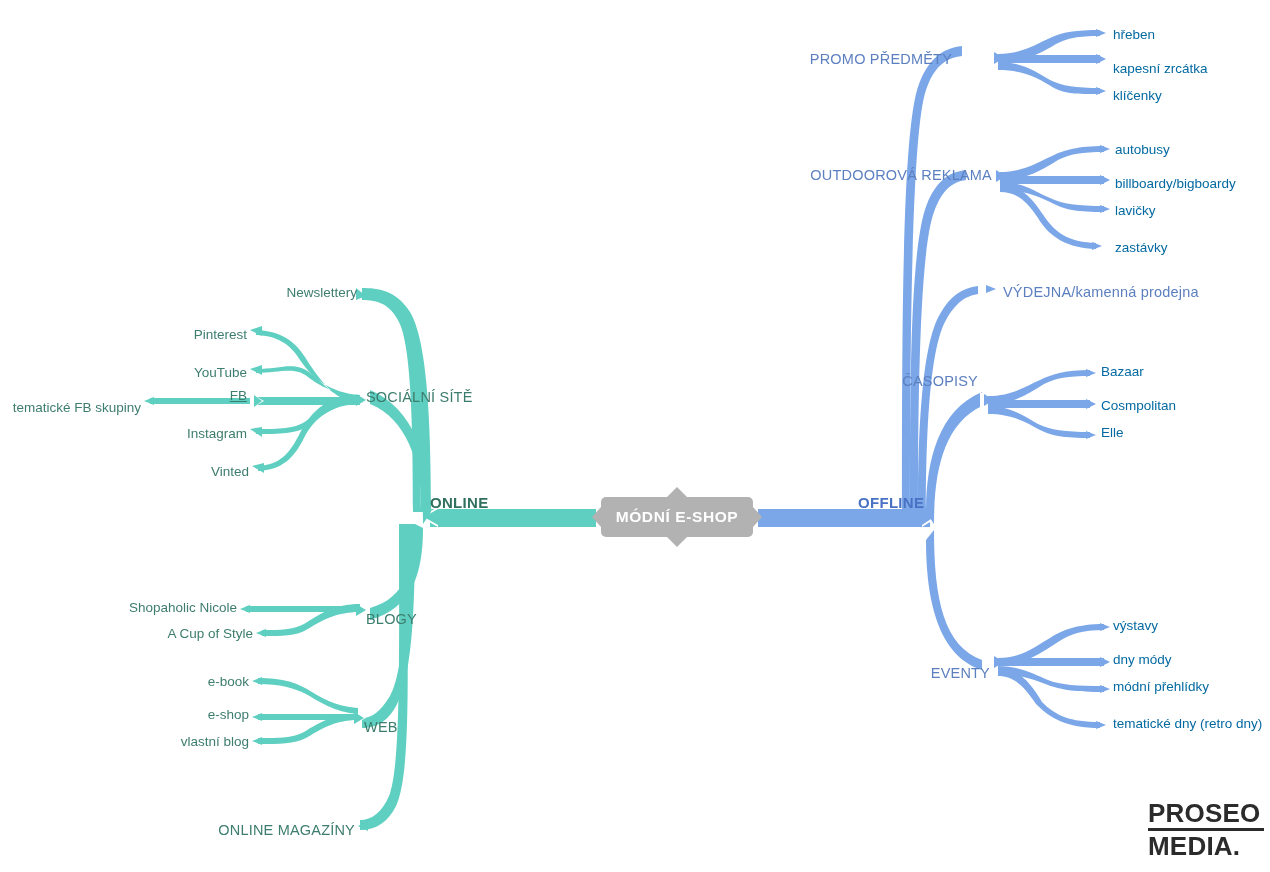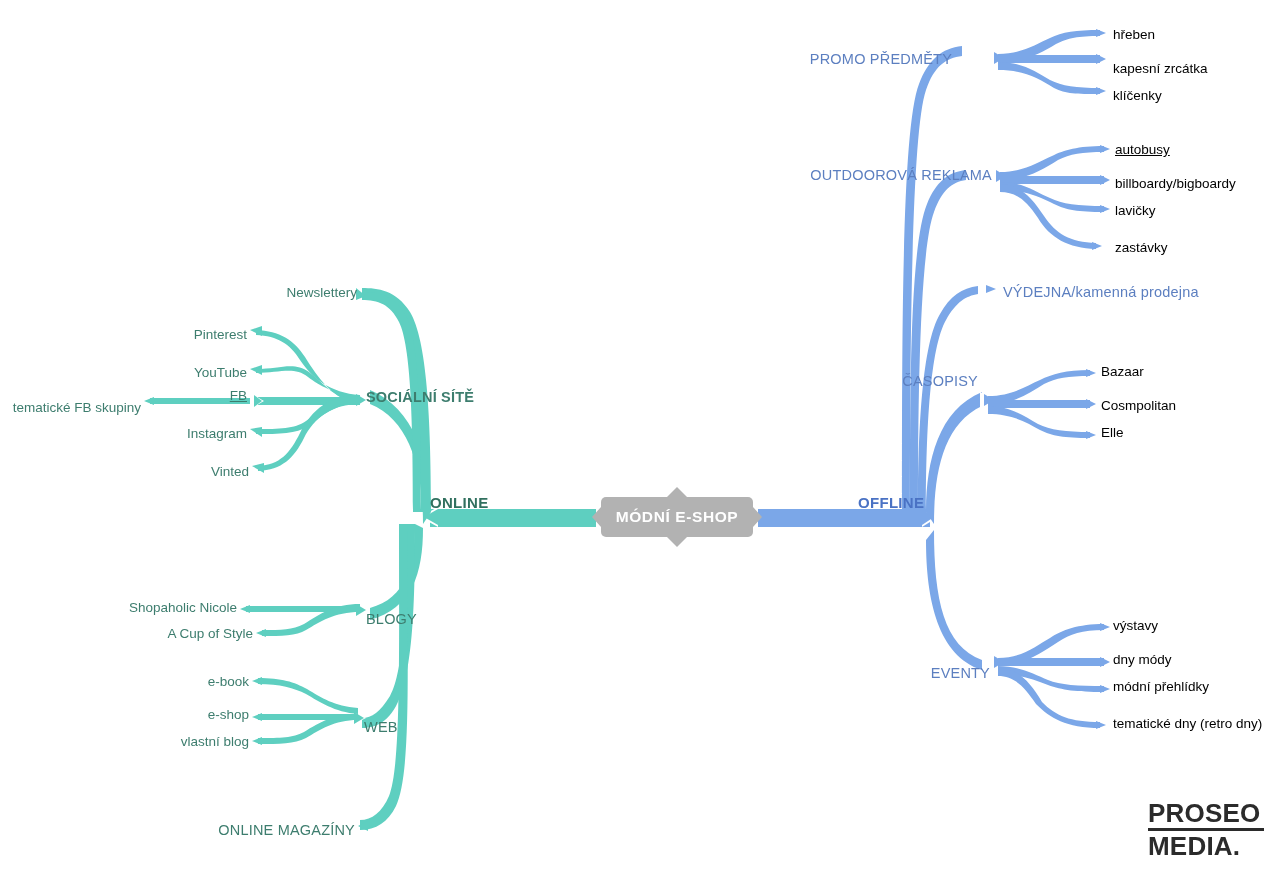--- a/index.html
+++ b/index.html
@@ -43,21 +43,21 @@
     color: #3d7d6e;
   }
   
   .lvl2-right {
     font-size: 14.5px;
     color: #5c7fc0;
     letter-spacing: 0.2px;
   }
   .leaf-right {
     font-size: 13.5px;
-    color: #000000;
+    color: #0369a1;
   }
   
   .branch-title-left {
     font-size: 15px;
     font-weight: bold;
     color: #31705f;
     letter-spacing: 0.3px;
   }
   .branch-title-right {
     font-size: 15px;
@@ -399,21 +399,21 @@
     <div class="notch notch-top"></div>
     <div class="notch notch-bottom"></div>
     <div class="notch notch-left"></div>
     <div class="notch notch-right"></div>
     <div class="center-text">MÓDNÍ E-SHOP</div>
   </div>
 
   <div class="label branch-title-left" style="left:430px; top:495px;">ONLINE</div>
   <div class="label branch-title-right" style="left:858px; top:495px;">OFFLINE</div>
 
-  <div class="label lvl2-left" style="left:366px; top:390px;font-weight:bold;">SOCIÁLNÍ SÍTĚ</div>
+  <div class="label lvl2-left" style="left:366px; top:390px;">SOCIÁLNÍ SÍTĚ</div>
 
   <div class="label leaf-left" style="left:291px; top:286px; transform:translateX(-100%); left:357px;">Newslettery</div>
   <div class="label leaf-left" style="left:247px; top:328px; transform:translateX(-100%);">Pinterest</div>
   <div class="label leaf-left" style="left:247px; top:366px; transform:translateX(-100%);">YouTube</div>
   <div class="label leaf-left" style="left:247px; top:389px; transform:translateX(-100%);text-decoration:underline;">FB</div>
   <div class="label leaf-left" style="left:141px; top:401px; transform:translateX(-100%);">tematické FB skupiny</div>
   <div class="label leaf-left" style="left:247px; top:427px; transform:translateX(-100%);">Instagram</div>
   <div class="label leaf-left" style="left:249px; top:465px; transform:translateX(-100%);">Vinted</div>
 
   <div class="label lvl2-left" style="left:366px; top:612px;">BLOGY</div>
@@ -426,21 +426,21 @@
   <div class="label leaf-left" style="left:249px; top:735px; transform:translateX(-100%);">vlastní blog</div>
 
   <div class="label lvl2-left" style="left:355px; top:823px; transform:translateX(-100%);">ONLINE MAGAZÍNY</div>
 
   <div class="label lvl2-right" style="left:952px; top:52px; transform:translateX(-100%);">PROMO PŘEDMĚTY</div>
   <div class="label leaf-right" style="left:1113px; top:28px;">hřeben</div>
   <div class="label leaf-right" style="left:1113px; top:62px;">kapesní zrcátka</div>
   <div class="label leaf-right" style="left:1113px; top:89px;">klíčenky</div>
 
   <div class="label lvl2-right" style="left:992px; top:168px; transform:translateX(-100%);">OUTDOOROVÁ REKLAMA</div>
-  <div class="label leaf-right" style="left:1115px; top:143px;text-decoration:underline;">autobusy</div>
+  <div class="label leaf-right" style="left:1115px; top:143px;">autobusy</div>
   <div class="label leaf-right" style="left:1115px; top:177px;">billboardy/bigboardy</div>
   <div class="label leaf-right" style="left:1115px; top:204px;">lavičky</div>
   <div class="label leaf-right" style="left:1115px; top:241px;">zastávky</div>
 
   <div class="label lvl2-right" style="left:1003px; top:285px;">VÝDEJNA/kamenná prodejna</div>
 
   <div class="label lvl2-right" style="left:978px; top:374px; transform:translateX(-100%);">ČASOPISY</div>
   <div class="label leaf-right" style="left:1101px; top:365px;">Bazaar</div>
   <div class="label leaf-right" style="left:1101px; top:399px;">Cosmpolitan</div>
   <div class="label leaf-right" style="left:1101px; top:426px;">Elle</div>

